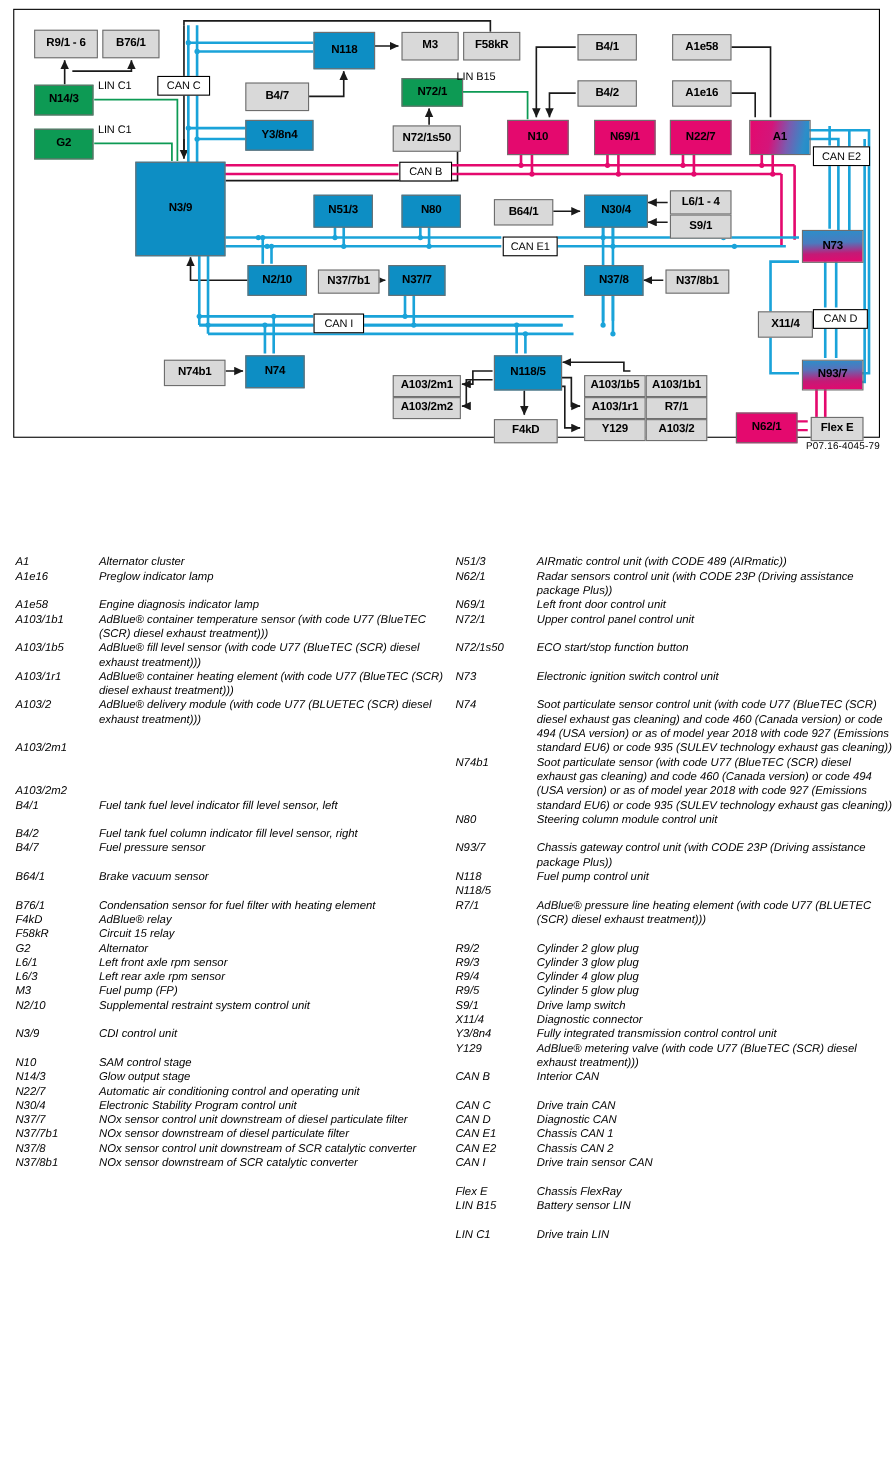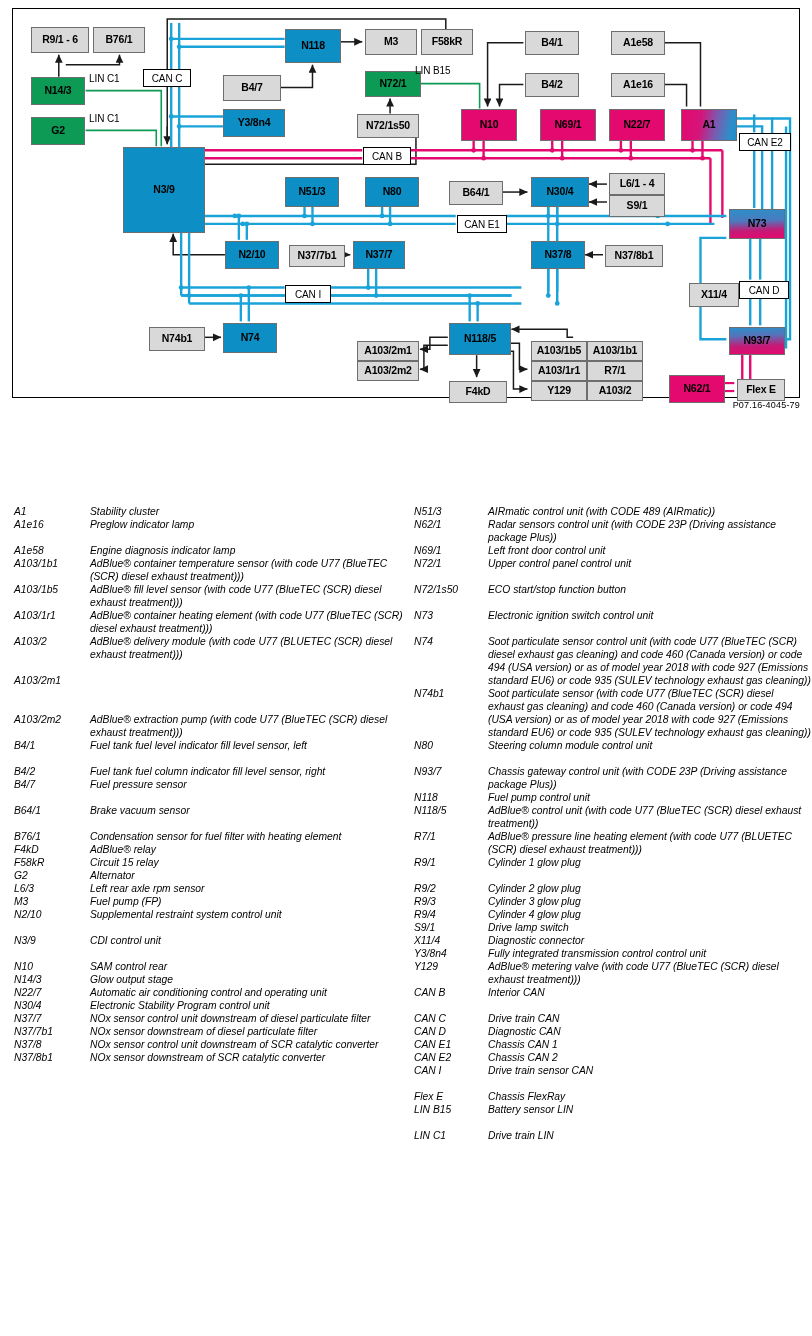--- a/index.html
+++ b/index.html
@@ -398,21 +398,21 @@
     </div>
 
 </div>
 
 <div id="fig-ref">P07.16-4045-79</div>
 
 <div id="legend">
   <div class="legend-col left" id="legend-left">
       <div class="leg-row">
         <div class="leg-key">A1</div>
-        <div class="leg-desc">Stability cluster</div>
+        <div class="leg-desc">Alternator cluster</div>
       </div>
       <div class="leg-row">
         <div class="leg-key">A1e16</div>
         <div class="leg-desc">Preglow indicator lamp</div>
       </div>
       <div class="leg-row">
         <div class="leg-key">&nbsp;</div>
         <div class="leg-desc">&nbsp;</div>
       </div>
       <div class="leg-row">
@@ -445,21 +445,20 @@
       <div class="leg-row">
         <div class="leg-key">&nbsp;</div>
         <div class="leg-desc">&nbsp;</div>
       </div>
       <div class="leg-row">
         <div class="leg-key">&nbsp;</div>
         <div class="leg-desc">&nbsp;</div>
       </div>
       <div class="leg-row">
         <div class="leg-key">A103/2m2</div>
-        <div class="leg-desc">AdBlue® extraction pump (with code U77 (BlueTEC (SCR) diesel exhaust treatment)))</div>
       </div>
       <div class="leg-row">
         <div class="leg-key">B4/1</div>
         <div class="leg-desc">Fuel tank fuel level indicator fill level sensor, left</div>
       </div>
       <div class="leg-row">
         <div class="leg-key">&nbsp;</div>
         <div class="leg-desc">&nbsp;</div>
       </div>
       <div class="leg-row">
@@ -492,20 +491,24 @@
       </div>
       <div class="leg-row">
         <div class="leg-key">F58kR</div>
         <div class="leg-desc">Circuit 15 relay</div>
       </div>
       <div class="leg-row">
         <div class="leg-key">G2</div>
         <div class="leg-desc">Alternator</div>
       </div>
       <div class="leg-row">
+        <div class="leg-key">L6/1</div>
+        <div class="leg-desc">Left front axle rpm sensor</div>
+      </div>
+      <div class="leg-row">
         <div class="leg-key">L6/3</div>
         <div class="leg-desc">Left rear axle rpm sensor</div>
       </div>
       <div class="leg-row">
         <div class="leg-key">M3</div>
         <div class="leg-desc">Fuel pump (FP)</div>
       </div>
       <div class="leg-row">
         <div class="leg-key">N2/10</div>
         <div class="leg-desc">Supplemental restraint system control unit</div>
@@ -517,21 +520,21 @@
       <div class="leg-row">
         <div class="leg-key">N3/9</div>
         <div class="leg-desc">CDI control unit</div>
       </div>
       <div class="leg-row">
         <div class="leg-key">&nbsp;</div>
         <div class="leg-desc">&nbsp;</div>
       </div>
       <div class="leg-row">
         <div class="leg-key">N10</div>
-        <div class="leg-desc">SAM control rear</div>
+        <div class="leg-desc">SAM control stage</div>
       </div>
       <div class="leg-row">
         <div class="leg-key">N14/3</div>
         <div class="leg-desc">Glow output stage</div>
       </div>
       <div class="leg-row">
         <div class="leg-key">N22/7</div>
         <div class="leg-desc">Automatic air conditioning control and operating unit</div>
       </div>
       <div class="leg-row">
@@ -611,47 +614,46 @@
       <div class="leg-row">
         <div class="leg-key">N93/7</div>
         <div class="leg-desc">Chassis gateway control unit (with CODE 23P (Driving assistance package Plus))</div>
       </div>
       <div class="leg-row">
         <div class="leg-key">N118</div>
         <div class="leg-desc">Fuel pump control unit</div>
       </div>
       <div class="leg-row">
         <div class="leg-key">N118/5</div>
-        <div class="leg-desc">AdBlue® control unit (with code U77 (BlueTEC (SCR) diesel exhaust treatment))</div>
       </div>
       <div class="leg-row">
         <div class="leg-key">R7/1</div>
         <div class="leg-desc">AdBlue® pressure line heating element (with code U77 (BLUETEC (SCR) diesel exhaust treatment)))</div>
       </div>
       <div class="leg-row">
-        <div class="leg-key">R9/1</div>
-        <div class="leg-desc">Cylinder 1 glow plug</div>
-      </div>
-      <div class="leg-row">
         <div class="leg-key">&nbsp;</div>
         <div class="leg-desc">&nbsp;</div>
       </div>
       <div class="leg-row">
         <div class="leg-key">R9/2</div>
         <div class="leg-desc">Cylinder 2 glow plug</div>
       </div>
       <div class="leg-row">
         <div class="leg-key">R9/3</div>
         <div class="leg-desc">Cylinder 3 glow plug</div>
       </div>
       <div class="leg-row">
         <div class="leg-key">R9/4</div>
         <div class="leg-desc">Cylinder 4 glow plug</div>
       </div>
       <div class="leg-row">
+        <div class="leg-key">R9/5</div>
+        <div class="leg-desc">Cylinder 5 glow plug</div>
+      </div>
+      <div class="leg-row">
         <div class="leg-key">S9/1</div>
         <div class="leg-desc">Drive lamp switch</div>
       </div>
       <div class="leg-row">
         <div class="leg-key">X11/4</div>
         <div class="leg-desc">Diagnostic connector</div>
       </div>
       <div class="leg-row">
         <div class="leg-key">Y3/8n4</div>
         <div class="leg-desc">Fully integrated transmission control control unit</div>

